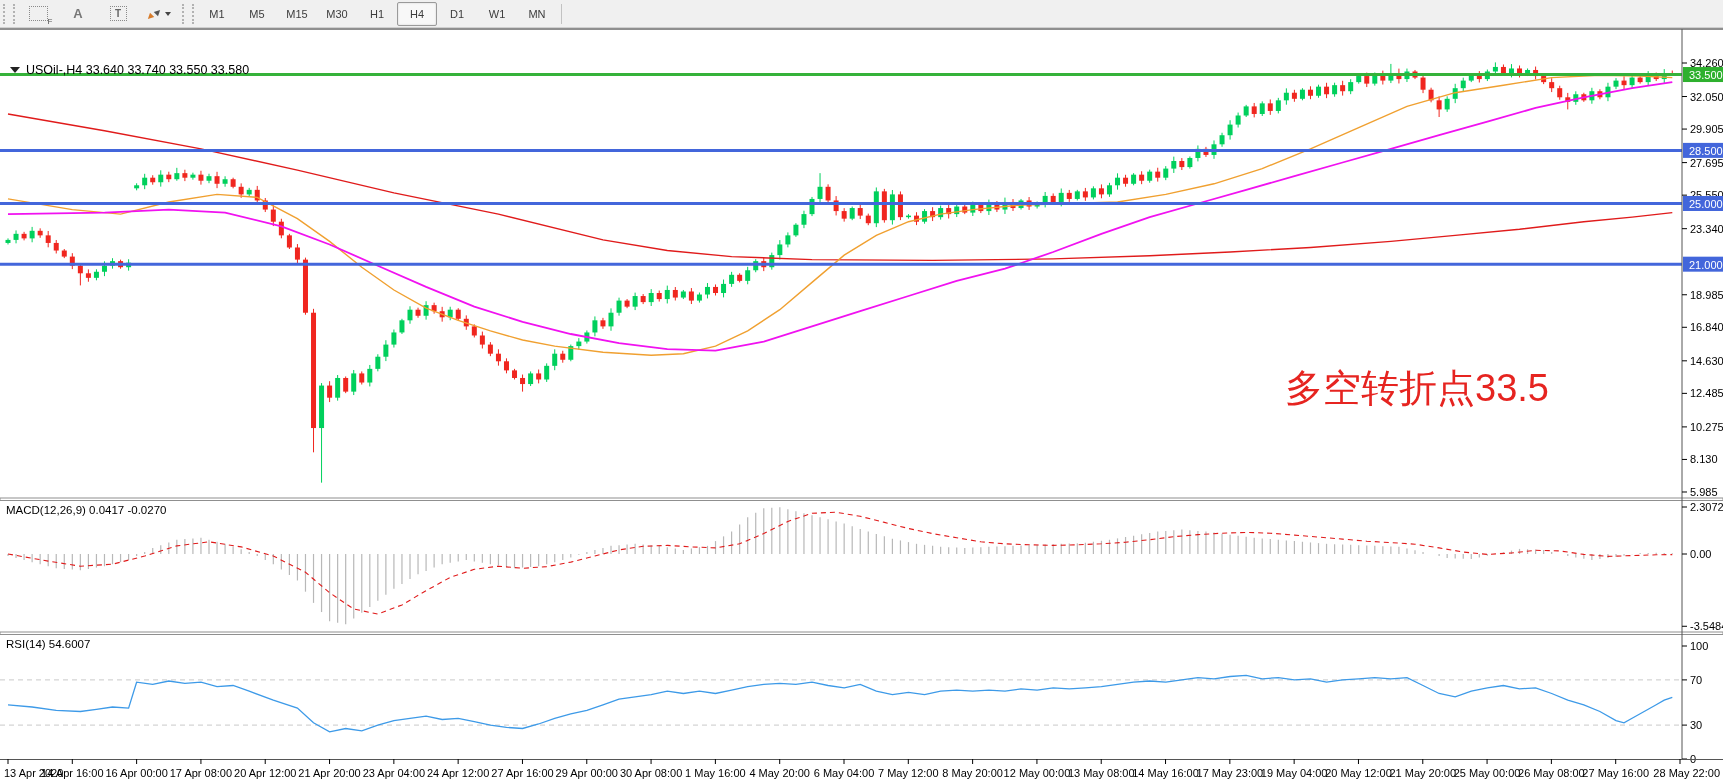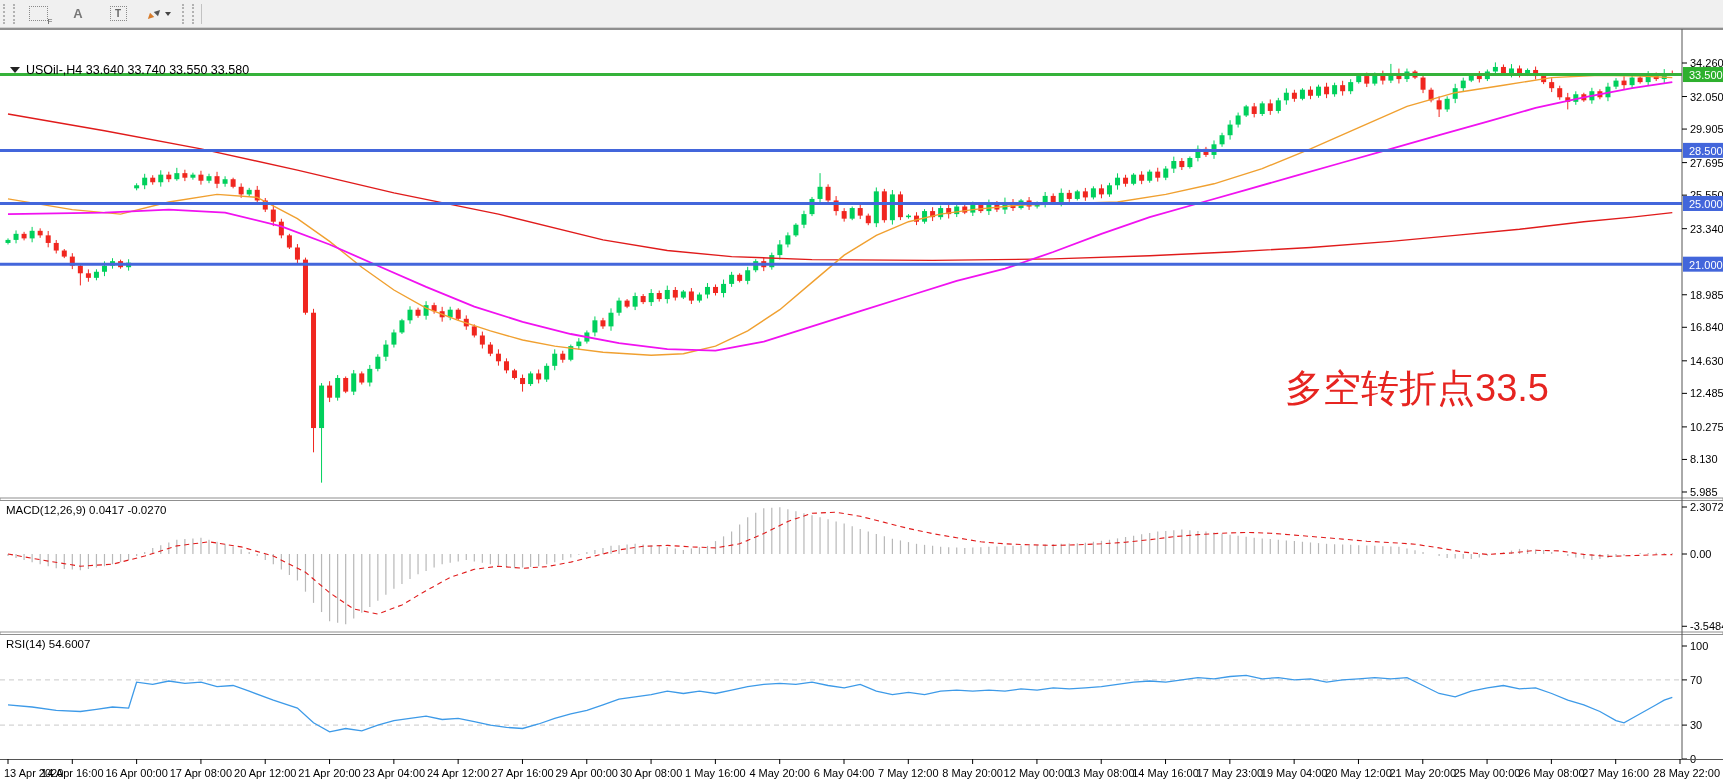--- a/index.html
+++ b/index.html
@@ -44,20 +44,31 @@
       <span class="iconA">A</span>
     </div>
     <div class="toolbtn">
       <span class="iconT">T</span>
     </div>
     <div class="toolbtn">
       <div class="arrows"></div>
       <div class="caret"></div>
     </div>
     <div class="grip"></div>
+    <div id="tfbar" style="display:flex;align-items:center;">
+        <div class="toolbtn">M1</div>
+        <div class="toolbtn">M5</div>
+        <div class="toolbtn">M15</div>
+        <div class="toolbtn">M30</div>
+        <div class="toolbtn">H1</div>
+        <div class="toolbtn active">H4</div>
+        <div class="toolbtn">D1</div>
+        <div class="toolbtn">W1</div>
+        <div class="toolbtn">MN</div>
+      </div>
     <div class="vsep"></div>
   </div>
 
   <div id="chartwrap">
     <svg id="chart" width="1723" height="755">
         <rect x="0" y="0" width="1723" height="755" fill="#fff"></rect>
         <line x1="0" y1="0.5" x2="1723" y2="0.5" stroke="#8f8f8f"></line>
         <g>
           <g>
             <line x1="8" y1="209.38831999999994" x2="8" y2="215.45712000000003" stroke="#00d05c" stroke-width="1"></line>

